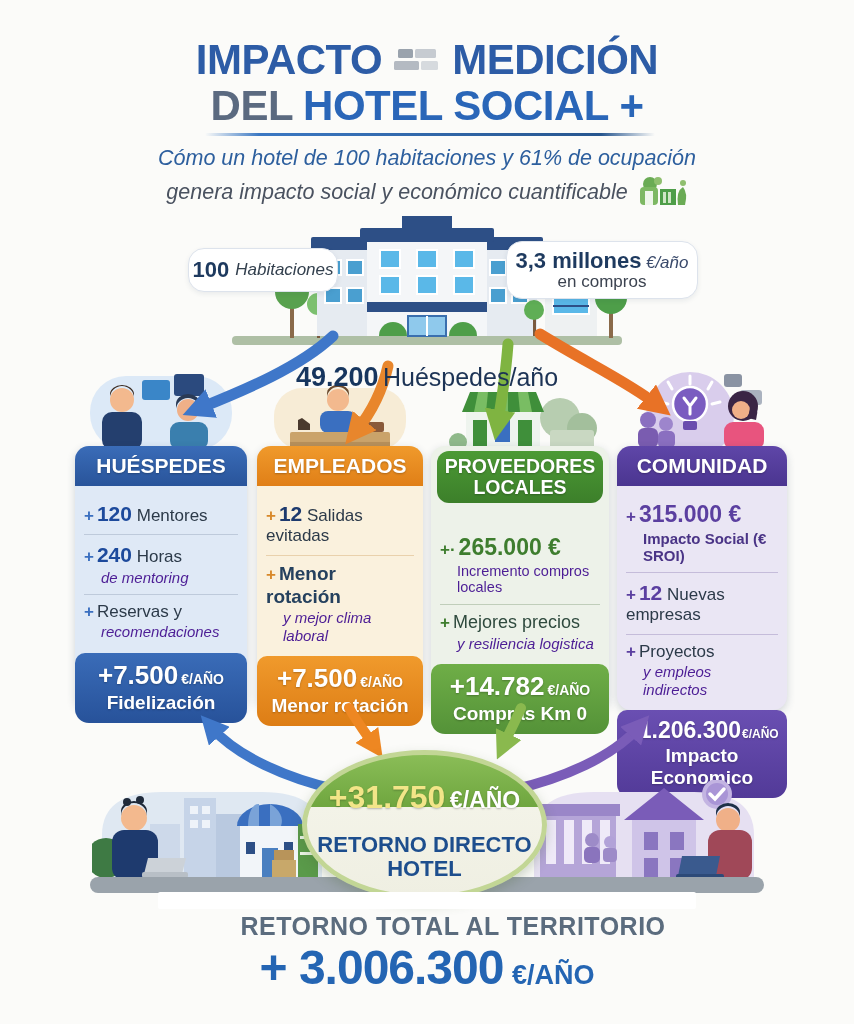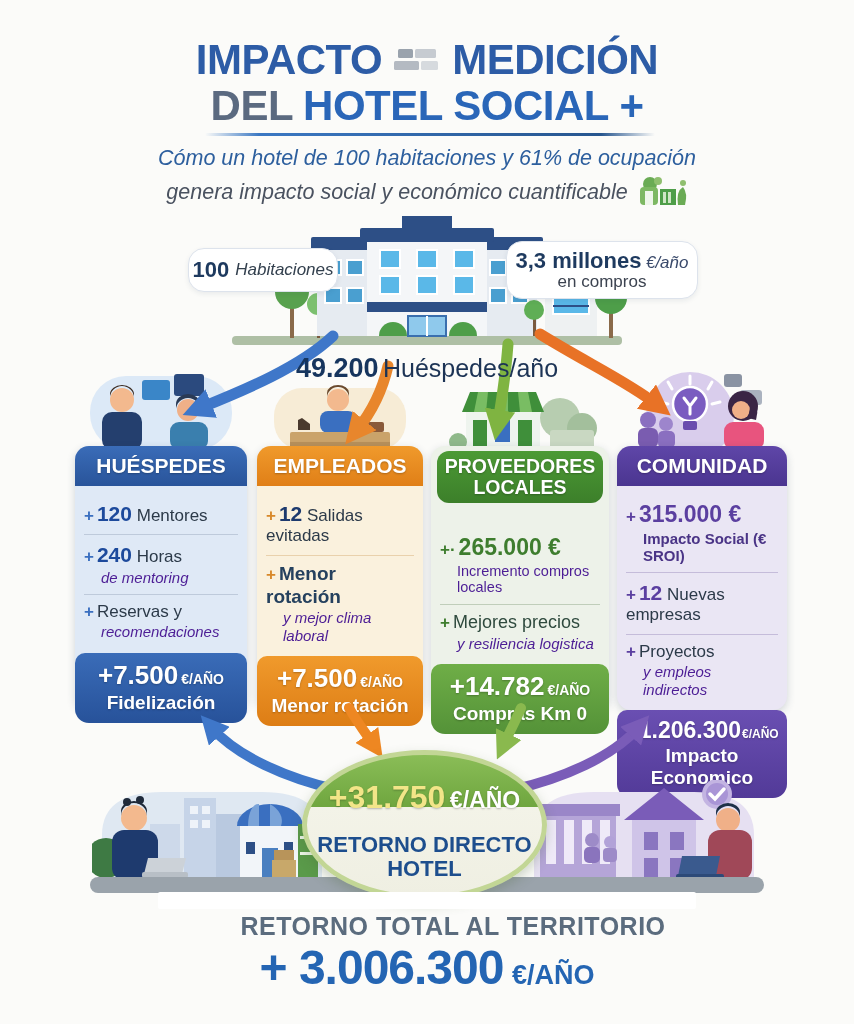--- a/index.html
+++ b/index.html
@@ -24,21 +24,21 @@
   
   .hotel-svg { position:absolute; left:177px; top:210px; z-index:1; }
   .pill { position:absolute; background:#ffffff; border:1.5px solid #dde3ec; border-radius:16px;
           box-shadow:0 2px 5px rgba(30,50,80,.08); display:flex; flex-direction:column; justify-content:center; align-items:center; z-index:3; }
   .pill-rooms { left:188px; top:248px; width:150px; height:44px; flex-direction:row; gap:6px; }
   .pill-revenue { left:506px; top:241px; width:192px; height:58px; line-height:1.1; }
   .pv { font-weight:bold; font-size:22px; color:#1e3a5f; }
   .pl { font-style:italic; font-size:17px; color:#33404e; }
   .pu { font-style:italic; font-size:17px; color:#3a4a6b; font-weight:normal; }
   .psub { font-size:17px; color:#3c4350; }
-  .guests { position:absolute; left:0; top:353px; width:854px; text-align:center; z-index:2; }
+  .guests { position:absolute; left:0; top:362px; width:854px; text-align:center; z-index:2; }
   .gv { font-weight:bold; font-size:27px; color:#16355e; }
   .gl { font-size:25px; color:#1c3355; }
 
   
   .arrows-top { position:absolute; left:0; top:322px; z-index:1; }
   .arrows-bottom { position:absolute; left:0; top:702px; z-index:4; }
 
   
   .blob { position:absolute; z-index:0; }
 

